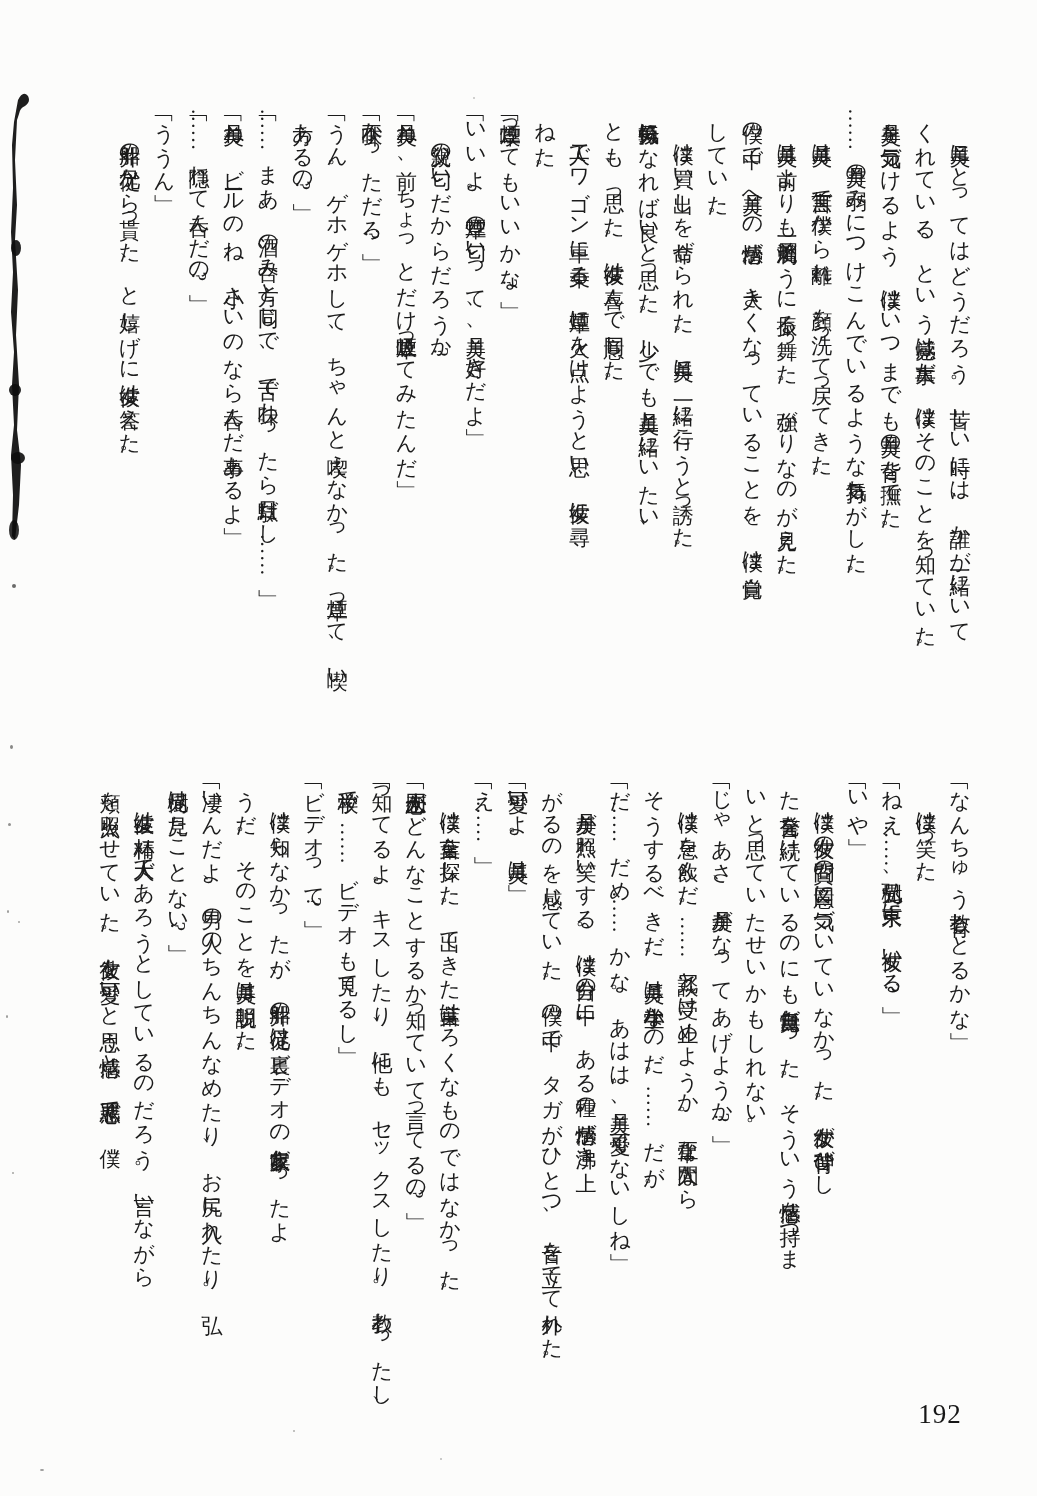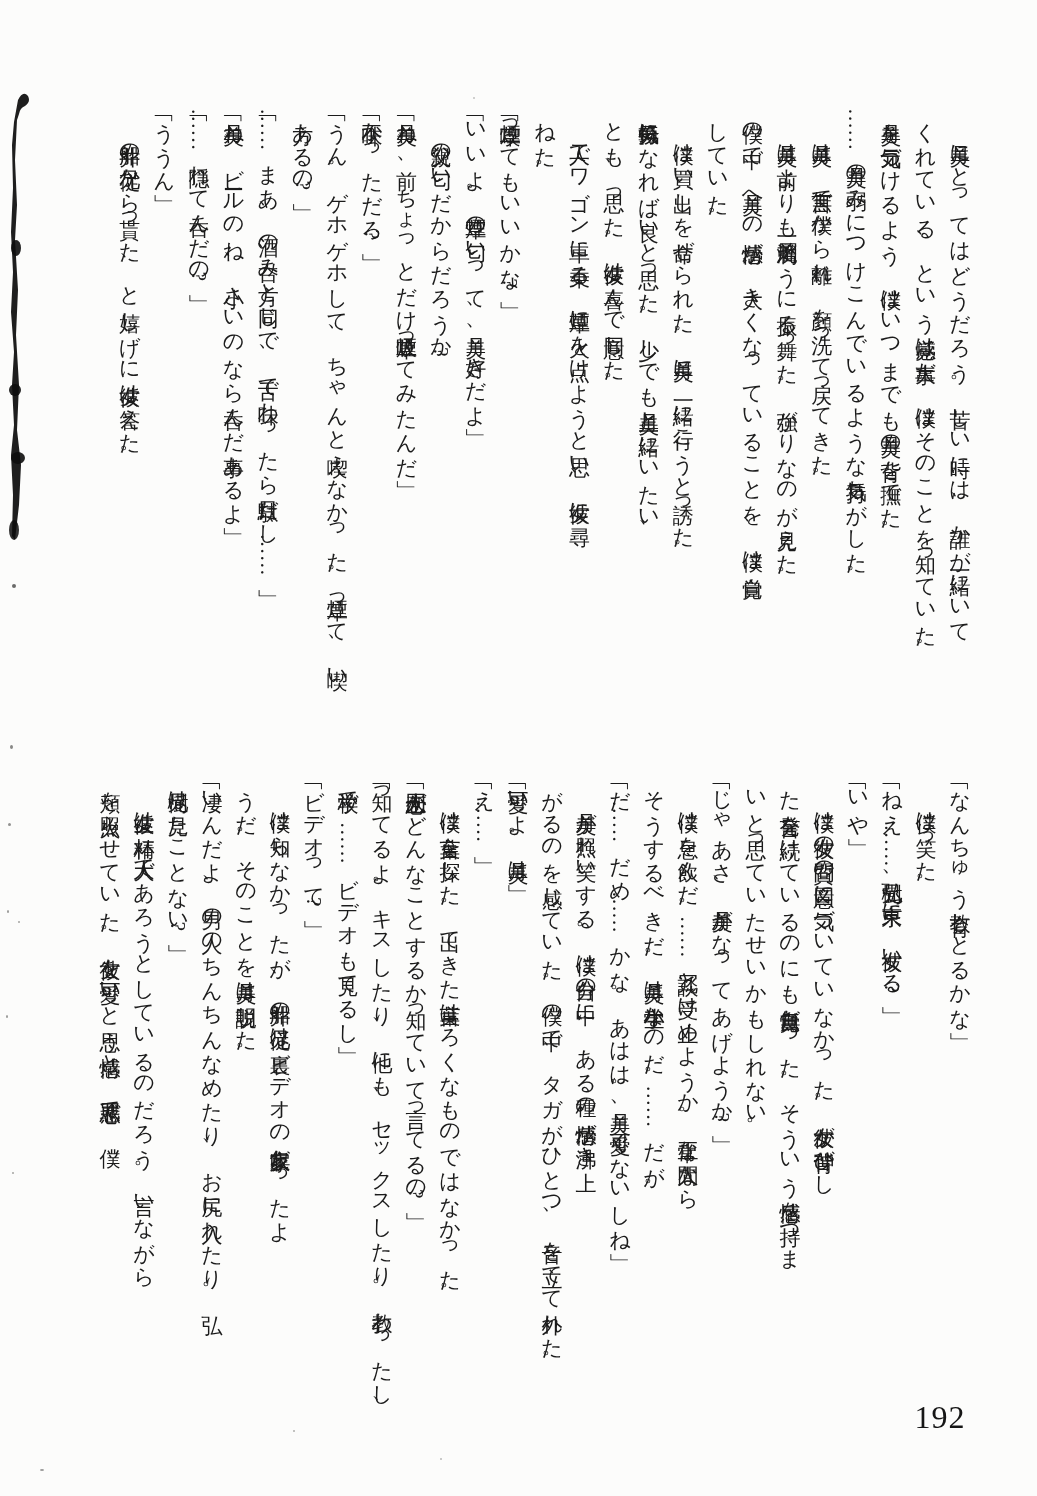--- a/index.html
+++ b/index.html
@@ -28,21 +28,21 @@
   .tline {
     display: block;
     white-space: nowrap; 
   }
   .page-number {
     position: absolute;
     top: 1399px;
     left: 908px;
     width: 64px;
     text-align: center;
-    font-size: 32px;
+    font-size: 27px;
     color: #161616;
     letter-spacing: 1px;
   }
   
   .binding-streak {
     position: absolute;
     left: 1px;
     top: 90px;
     width: 38px;
     height: 480px;

